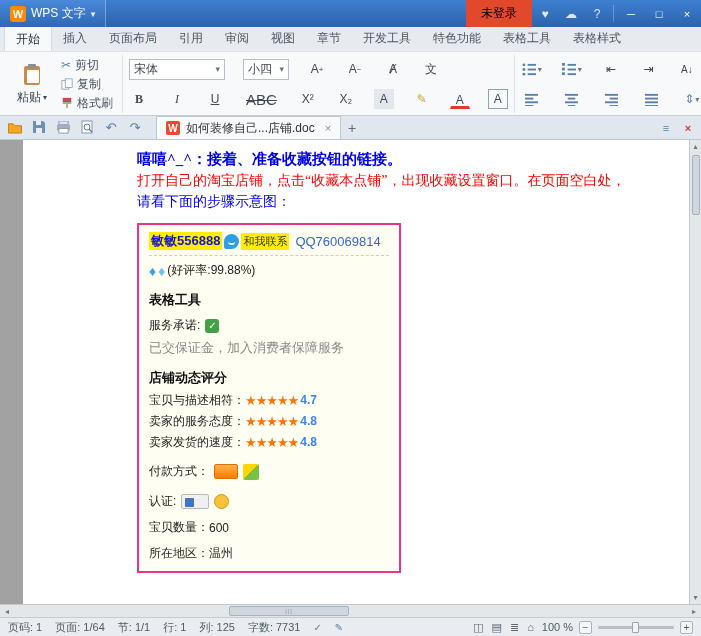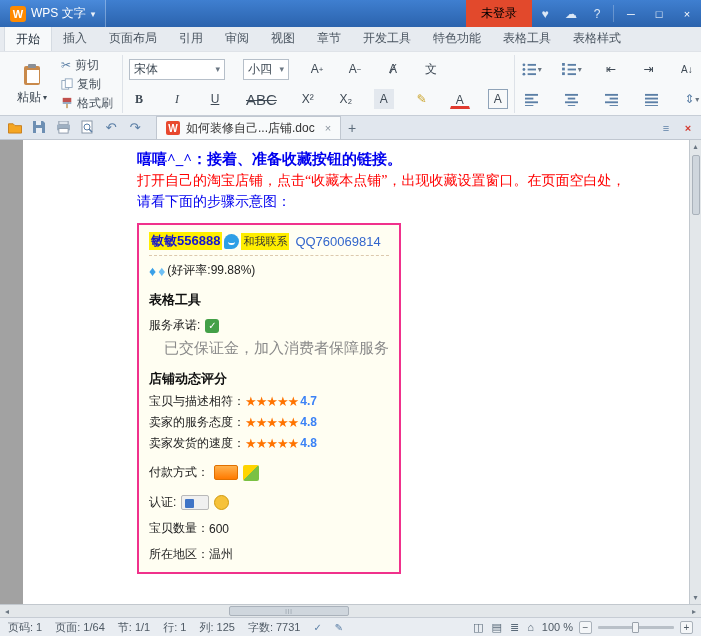--- a/index.html
+++ b/index.html
@@ -90,21 +90,21 @@
   .ww-ico { width:15px; height:15px; background:#2e9fe6; border-radius:50% 50% 50% 2px; display:inline-block; position:relative; }
   .ww-ico::after { content:""; position:absolute; left:4px; top:5px; width:7px; height:4px; border-bottom:2px solid #fff; border-radius:0 0 6px 6px; }
   .contact { background:#ffee00; color:#333; font-size:11px; padding:1px 2px; }
   .qq { color:#3366cc; font-size:13px; margin-left:4px; }
   .rate-line { display:flex; align-items:center; gap:2px; margin-top:6px; font-size:12px; color:#222; }
   .gem { color:#3aa0e8; font-size:14px; }
   .gem.g2 { color:#6fc0f5; }
   .card-title { font-weight:bold; font-size:13px; color:#111; margin-top:12px; }
   .promise-row { display:flex; align-items:center; gap:5px; margin-top:8px; font-size:12px; color:#222; }
   .promise-ico { width:14px; height:14px; background:#43a047; border-radius:3px; color:#fff; font-size:10px; display:inline-flex; align-items:center; justify-content:center; }
-  .deposit { color:#8a8a8a; font-size:15px; margin-top:5px;text-align:right; }
+  .deposit { color:#8a8a8a; font-size:13px; margin-top:5px; }
   .rating-row { display:flex; align-items:center; margin-top:5px; font-size:12px; color:#222; height:16px; }
   .stars { color:#ff7300; font-size:13px; letter-spacing:-1px; margin-right:2px; }
   .score { color:#3b82f6;font-weight:bold; }
   .pay-row, .auth-row { display:flex; align-items:center; gap:5px; margin-top:13px; font-size:12px; color:#222; }
   .pay1 { width:24px; height:15px; border-radius:2px; background:linear-gradient(#ffb14d,#ff7a00); border:1px solid #e07000; display:inline-block; }
   .pay2 { width:16px; height:16px; border-radius:2px; background:linear-gradient(135deg,#ffd400 50%,#7ac143 50%); display:inline-block; }
   .auth1 { width:28px; height:15px; background:#f0f0f0; border:1px solid #b9b9b9; border-radius:2px; display:inline-block; position:relative; }
   .auth1::after { content:""; position:absolute; left:3px; top:3px; width:9px; height:9px; background:#3f74c6; border-radius:1px; }
   .auth2 { width:15px; height:15px; background:#f6c23a; border-radius:50%; border:1px solid #d09a10; display:inline-block; }
   .field-row { display:flex; align-items:center; margin-top:9px; font-size:12px; color:#222; }

